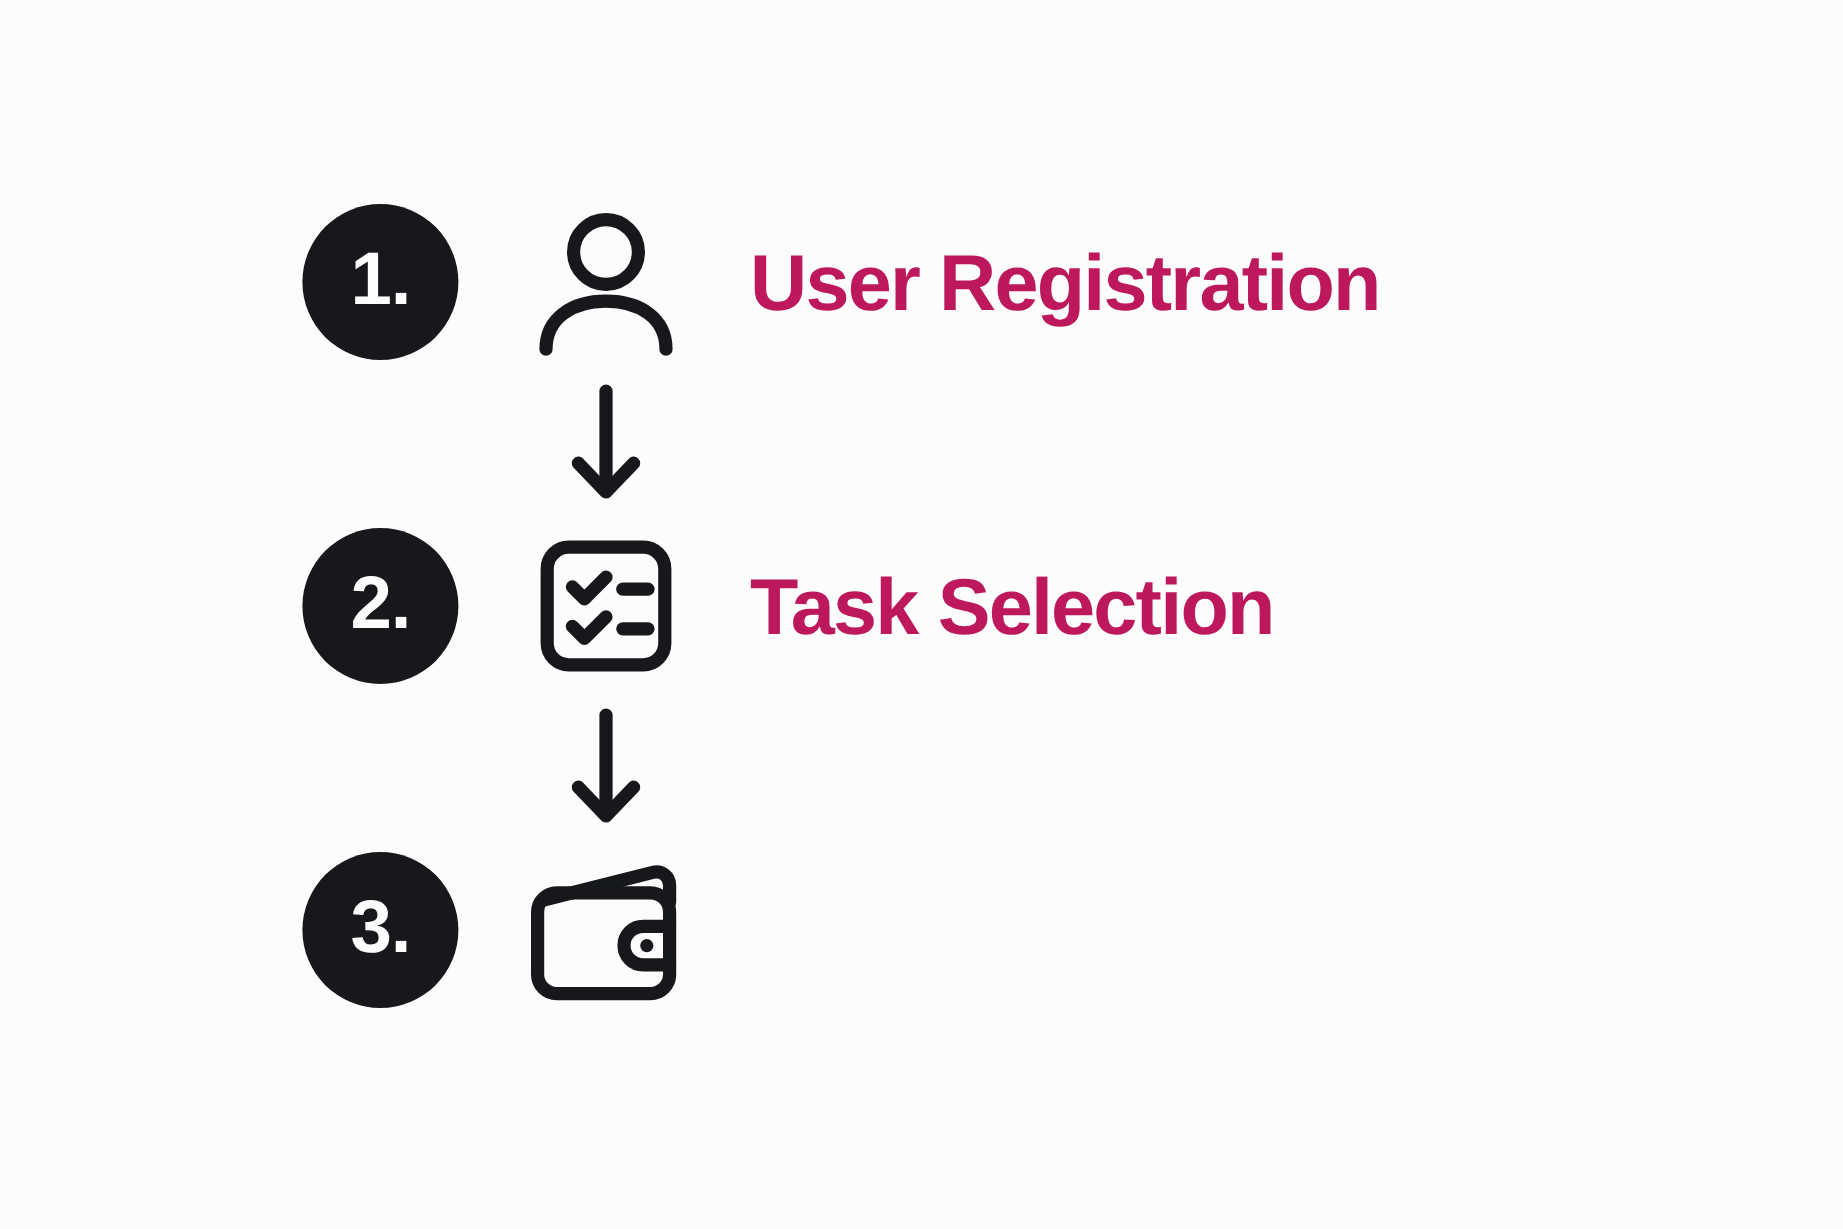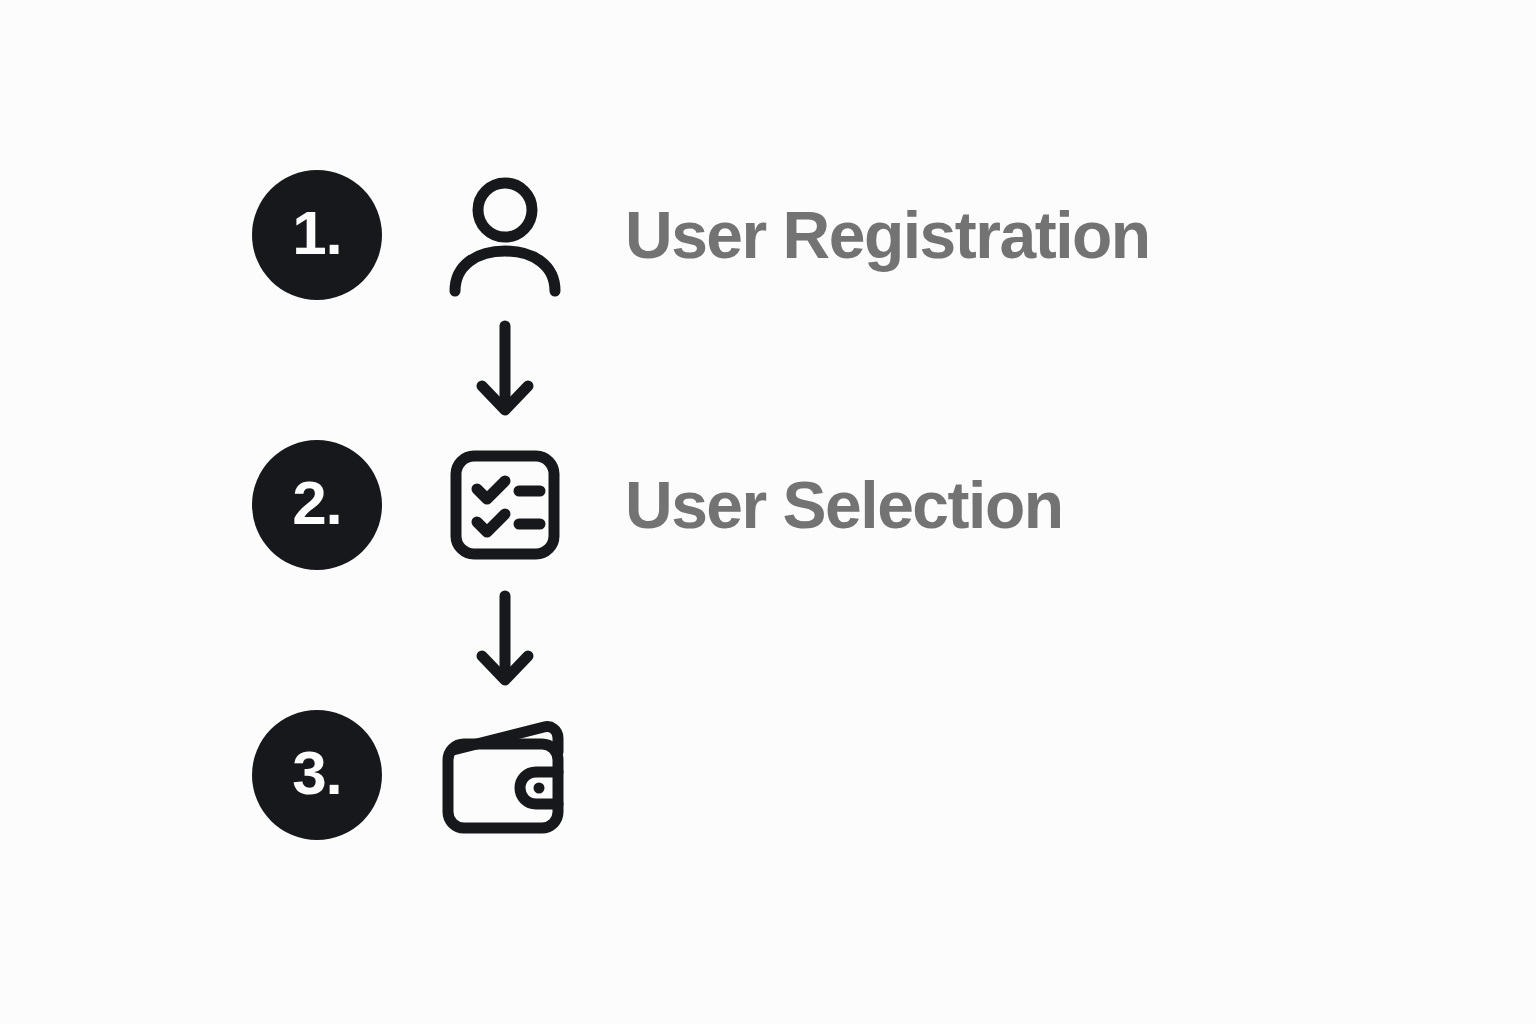--- a/index.html
+++ b/index.html
@@ -72,21 +72,21 @@
   .step-icon svg {
     display: block;
     overflow: visible;
   }
 
   .step-label {
     position: absolute;
     left: 625px;
     top: 50%;
     transform: translateY(-50%);
-    color: #737373;
+    color: #be185d;
     font-family: "Liberation Sans", sans-serif;
     font-size: 66px;
     font-weight: bold;
     letter-spacing: -1.5px;
     line-height: 1;
     white-space: nowrap;
   }
 
   
   .connector {
@@ -137,21 +137,21 @@
     <div class="step-icon">
       <svg width="122" height="122" viewBox="0 0 122 122" fill="none" stroke="#16181B" stroke-width="11" stroke-linecap="round" stroke-linejoin="round">
         <rect x="12" y="12" width="98" height="98" rx="18"></rect>
         <polyline points="33,45 43,55 61,37"></polyline>
         <polyline points="33,78 43,88 61,70"></polyline>
         <line x1="75" y1="47" x2="96" y2="47"></line>
         <line x1="75" y1="80" x2="96" y2="80"></line>
       </svg>
     </div>
 
-    <div class="step-label">User Selection</div>
+    <div class="step-label">Task Selection</div>
   </div>
 
   <div class="connector" style="top:590px;">
     <svg width="60" height="100" viewBox="0 0 60 100" fill="none" stroke="#16181B" stroke-width="11" stroke-linecap="round" stroke-linejoin="round">
       <line x1="30" y1="6" x2="30" y2="88"></line>
       <polyline points="7,66 30,90 53,66"></polyline>
     </svg>
   </div>
 
   <div class="step-row" style="top:705px;">

